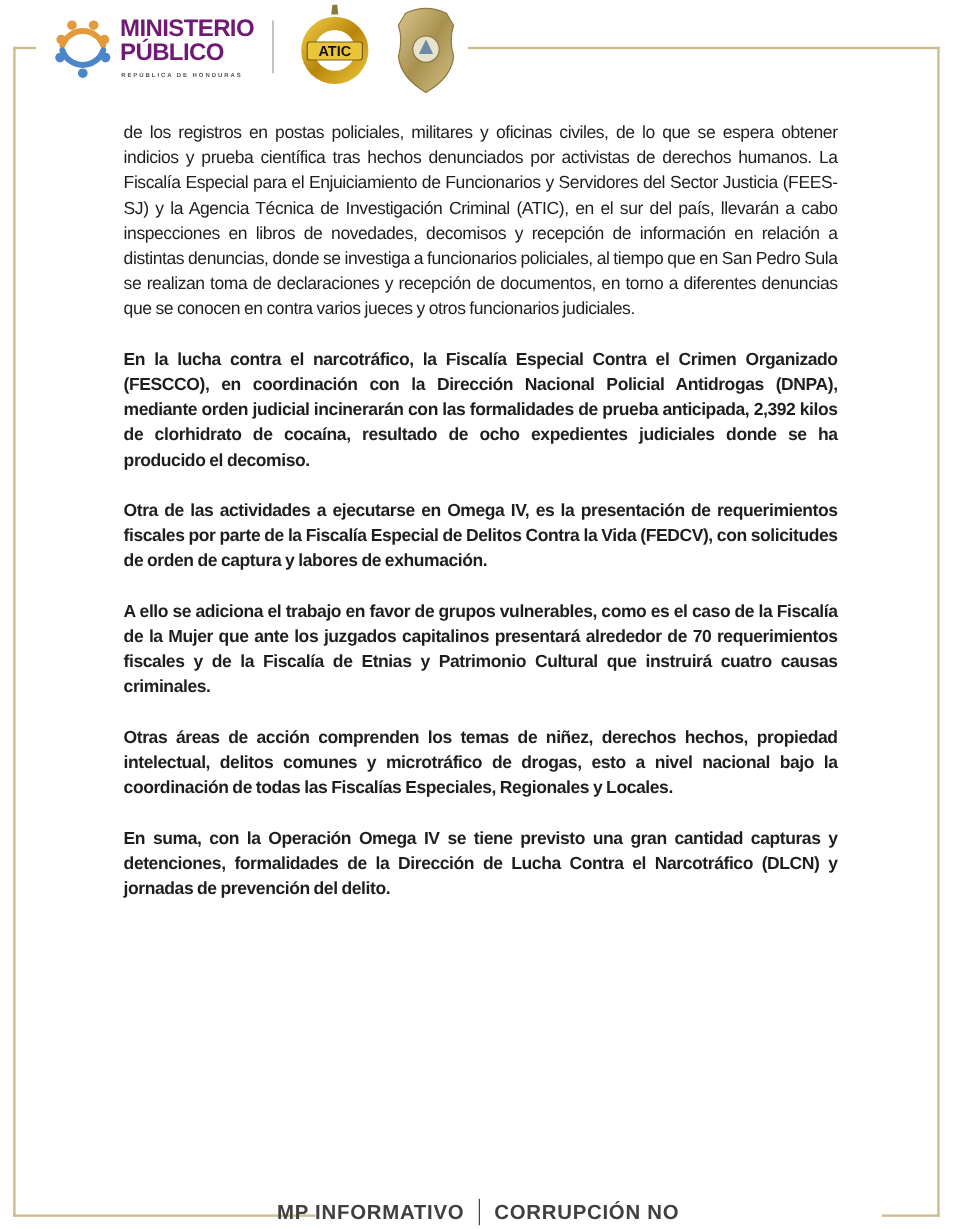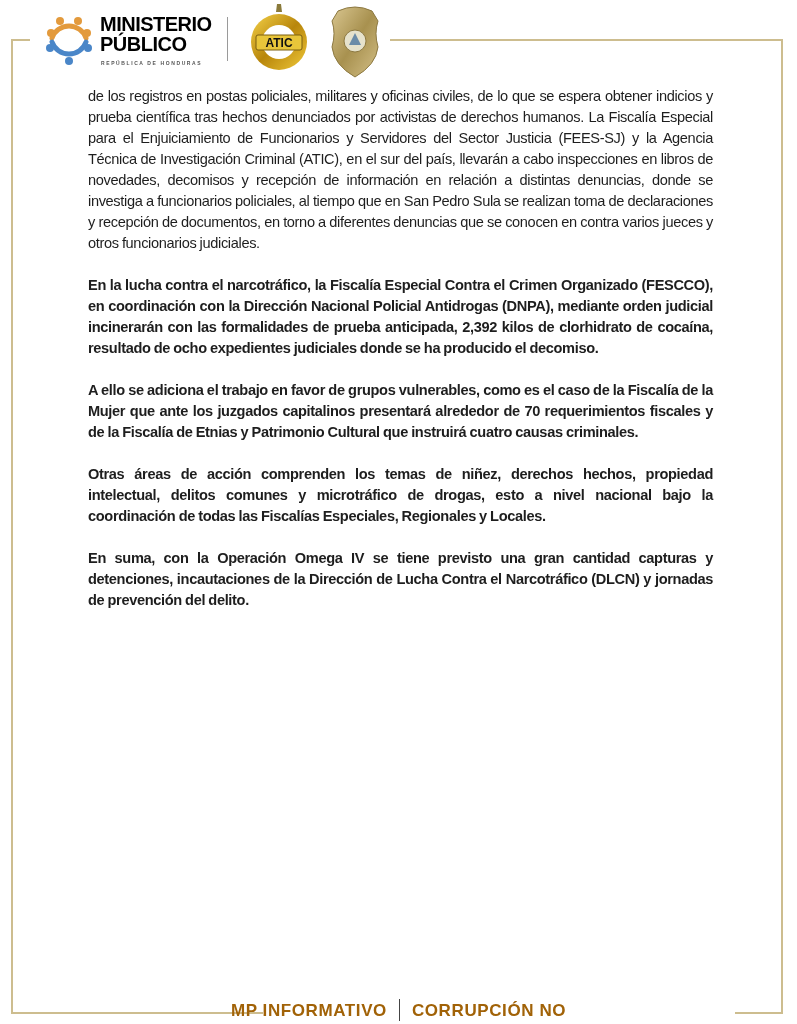--- a/index.html
+++ b/index.html
@@ -6,37 +6,37 @@
     body {
       width: 797px; height: 1024px; position: relative; overflow: hidden;
       background: #ffffff;
       font-family: "Liberation Sans", sans-serif;
       color: #1e1e1e;
     }
     .frame-line { position: absolute; background: #cdbd8f; }
     
     .logo-mp { position: absolute; left: 44px; top: 10px; width: 176px; height: 60px; }
     .mp-mark { position: absolute; left: 0; top: 4px; width: 50px; height: 52px; }
-    .mp-title { position: absolute; left: 56px; top: 4px; font-weight: bold; font-size: 20px; line-height: 20px; letter-spacing: -0.5px; color: #000000; }
+    .mp-title { position: absolute; left: 56px; top: 4px; font-weight: bold; font-size: 20px; line-height: 20px; letter-spacing: -0.5px; color: #701a75; }
     .mp-sub { position: absolute; left: 57px; top: 50px; font-size: 5px; letter-spacing: 1.6px; font-weight: bold; color: #555; }
     .header-sep { position: absolute; left: 227px; top: 17px; width: 1px; height: 44px; background: #9a9a9a; }
     .logo-atic { position: absolute; left: 247px; top: 2px; width: 64px; height: 72px; }
     .logo-badge { position: absolute; left: 328px; top: 3px; width: 54px; height: 76px; }
     
     .content {
       position: absolute; left: 88px; top: 86px; width: 625px;
       font-size: 14.6px; line-height: 21px; text-align: justify;
       letter-spacing: -0.35px; word-spacing: -0.5px;
     }
-    .content p { margin: 0; }
+    .content p { margin: 15px; }
     .content p.gap { margin-top: 21px; font-weight: bold; }
     
     .footer {
       position: absolute; left: 0; width: 797px; top: 999px; text-align: center;
-      font-size: 17px; font-weight: bold; letter-spacing: 0.6px; color: #a16207;
+      font-size: 17px; font-weight: bold; letter-spacing: 0.6px; color: #404040;
       white-space: nowrap;
     }
     .footer .sep { display: inline-block; width: 1px; height: 22px; background: #444; vertical-align: -5px; margin: 0 12px; }
   </style>
 </head>
 <body>
 
 <div class="frame-line" style="left:11px;top:39px;width:19px;height:2px;"></div>
 <div class="frame-line" style="left:390px;top:39px;width:393px;height:2px;"></div>
 <div class="frame-line" style="left:11px;top:39px;width:2px;height:975px;"></div>
@@ -95,20 +95,21 @@
     </linearGradient>
   </defs>
   <path d="M10 8 Q27 0 44 8 L50 18 Q46 30 50 44 Q48 62 27 74 Q6 62 4 44 Q8 30 4 18 Z" fill="url(#g2)" stroke="#8c7840" stroke-width="1"></path>
   <circle cx="27" cy="38" r="11" fill="#e6e2cc" stroke="#8c7840" stroke-width="1"></circle>
   <path d="M21 42 L27 30 L33 42 Z" fill="#6b8ca8"></path>
 </svg>
 
 <div class="content">
   <p>de los registros en postas policiales, militares y oficinas civiles, de lo que se espera obtener indicios y prueba científica tras hechos denunciados por activistas de derechos humanos. La Fiscalía Especial para el Enjuiciamiento de Funcionarios y Servidores del Sector Justicia (FEES-SJ) y la Agencia Técnica de Investigación Criminal (ATIC), en el sur del país, llevarán a cabo inspecciones en libros de novedades, decomisos y recepción de información en relación a distintas denuncias, donde se investiga a funcionarios policiales, al tiempo que en San Pedro Sula se realizan toma de declaraciones y recepción de documentos, en torno a diferentes denuncias que se conocen en contra varios jueces y otros funcionarios judiciales.</p>
   <p class="gap">En la lucha contra el narcotráfico, la Fiscalía Especial Contra el Crimen Organizado (FESCCO), en coordinación con la Dirección Nacional Policial Antidrogas (DNPA), mediante orden judicial incinerarán con las formalidades de prueba anticipada, 2,392 kilos de clorhidrato de cocaína, resultado de ocho expedientes judiciales donde se ha producido el decomiso.</p>
+  <p class="gap">Otra de las actividades a ejecutarse en Omega IV, es la presentación de requerimientos fiscales por parte de la Fiscalía Especial de Delitos Contra la Vida (FEDCV), con solicitudes de orden de captura y labores de exhumación.</p>
   <p class="gap">A ello se adiciona el trabajo en favor de grupos vulnerables, como es el caso de la Fiscalía de la Mujer que ante los juzgados capitalinos presentará alrededor de 70 requerimientos fiscales y de la Fiscalía de Etnias y Patrimonio Cultural que instruirá cuatro causas criminales.</p>
   <p class="gap">Otras áreas de acción comprenden los temas de niñez, derechos hechos, propiedad intelectual, delitos comunes y microtráfico de drogas, esto a nivel nacional bajo la coordinación de todas las Fiscalías Especiales, Regionales y Locales.</p>
-  <p class="gap">En suma, con la Operación Omega IV se tiene previsto una gran cantidad capturas y detenciones, incautaciones de la Dirección de Lucha Contra el Narcotráfico (DLCN) y jornadas de prevención del delito.</p>
+  <p class="gap">En suma, con la Operación Omega IV se tiene previsto una gran cantidad capturas y detenciones, formalidades de la Dirección de Lucha Contra el Narcotráfico (DLCN) y jornadas de prevención del delito.</p>
 </div>
 
 <div class="footer">
   <span>MP INFORMATIVO</span><span class="sep"></span><span>CORRUPCIÓN NO</span>
 </div>
 
 </body></html>

